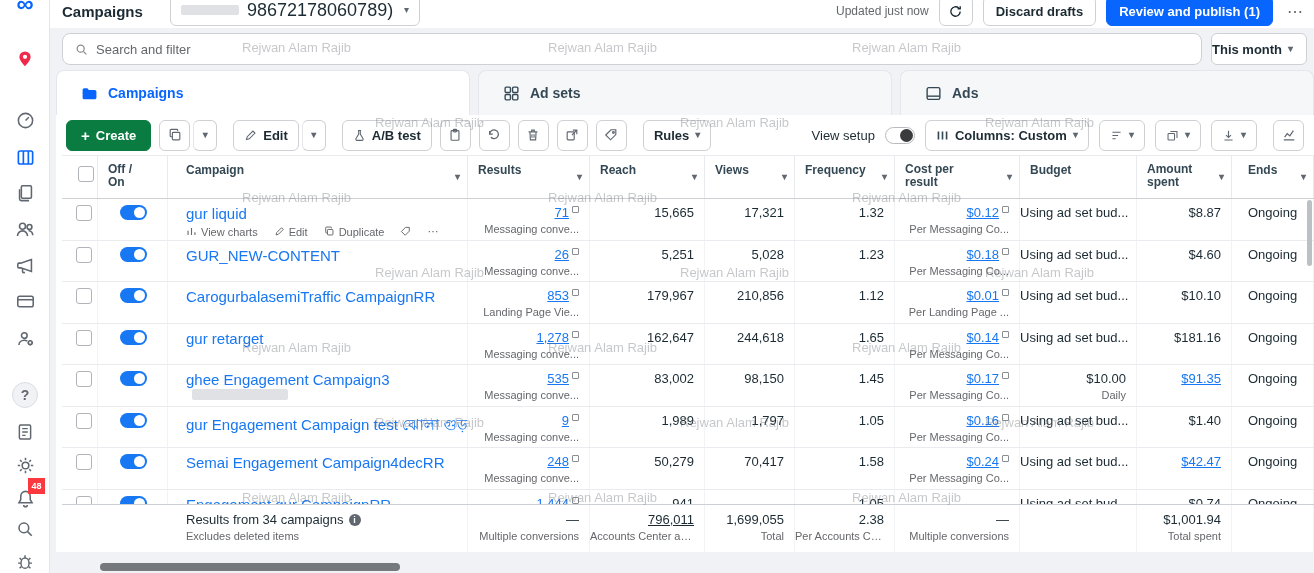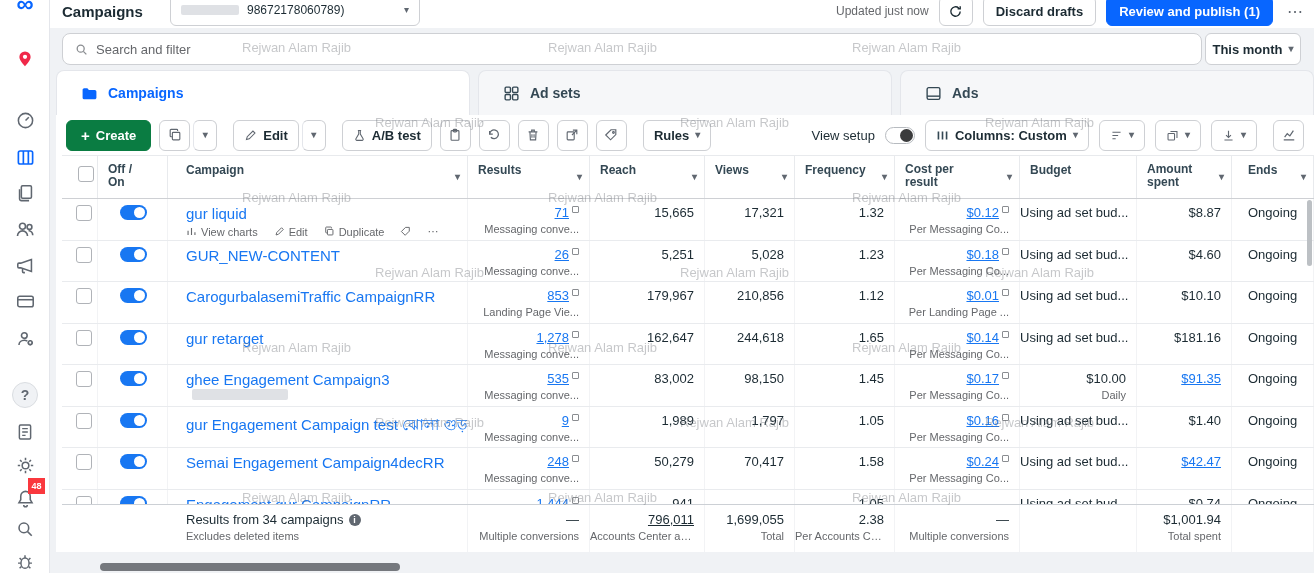--- a/index.html
+++ b/index.html
@@ -19,36 +19,36 @@
   .badge{position:absolute;top:-6px;right:-6px;min-width:17px;height:16px;border-radius:0;background:#fa383e;
          color:#fff;font-size:9px;font-weight:700;display:flex;align-items:center;justify-content:center;padding:0 3px}
   .meta-logo{font-size:24px;color:#0866ff;font-weight:700;line-height:1}
 
   
   .topbar{position:absolute;left:50px;right:0;top:0;height:28px;background:#fff;z-index:4}
   .page-title{position:absolute;left:12px;top:3px;font-size:15px;font-weight:700;color:#1c2b33}
   .account-box{position:absolute;left:120px;top:-6px;width:250px;height:32px;background:#fff;border:1px solid #ced0d4;
                border-radius:6px;display:flex;align-items:center;padding:0 10px;gap:8px}
   .redact{display:inline-block;width:58px;height:10px;background:#dfe1e5;border-radius:2px}
-  .acct-text{font-size:12px;color:#1c2b33;white-space:nowrap;overflow:hidden}
+  .acct-text{font-size:18px;color:#1c2b33;white-space:nowrap;overflow:hidden}
   .caret{color:#606770;font-size:10px;line-height:1}
   .top-right{position:absolute;right:6px;top:-6px;height:34px;display:flex;align-items:center;gap:10px}
   .updated{font-size:12px;color:#65676b;white-space:nowrap}
   .tbtn{height:30px;border:1px solid #ced0d4;border-radius:6px;background:#fff;display:inline-flex;align-items:center;
         justify-content:center;padding:0 12px;font-size:13px;font-weight:600;color:#1c2b33;cursor:pointer;gap:6px}
   .tbtn.icon{width:34px;padding:0}
   .tbtn.primary{background:#0866ff;border-color:#0866ff;color:#fff;font-weight:700}
   .dots{font-size:16px;color:#606770;letter-spacing:1px;padding:0 4px}
 
   
   .filter-row{position:absolute;left:50px;right:0;top:28px;height:42px;background:#f0f2f5}
   .search-box{position:absolute;left:12px;top:5px;width:1140px;height:32px;background:#fff;border:1px solid #ced0d4;
               border-radius:8px;display:flex;align-items:center;padding:0 12px;gap:8px;color:#65676b}
-  .date-btn{position:absolute;right:13px;top:5px;width:96px;height:32px;background:#fff;border:1px solid #ced0d4;
-            border-radius:6px;display:flex;align-items:center;justify-content:center;gap:6px;font-weight:600}
+  .date-btn{position:absolute;right:7px;top:5px;width:96px;height:32px;background:#fff;border:1px solid #ced0d4;
+            border-radius:6px;display:flex;align-items:center;gap:6px;font-weight:600}
 
   
   .tabs-row{position:absolute;left:50px;right:0;top:70px;height:45px}
   .tab{position:absolute;top:0;height:45px;width:414px;border:1px solid #e4e6eb;border-bottom:none;
        border-radius:8px 8px 0 0;display:flex;align-items:center;padding-left:24px;gap:10px;background:#f6f7f9;cursor:pointer}
   .tab .tab-label{font-size:14px;font-weight:600;color:#344854}
   .tab.active{background:#fff;border-color:#e4e6eb}
   .tab.active .tab-label{color:#0866ff;font-weight:700}
 
   

